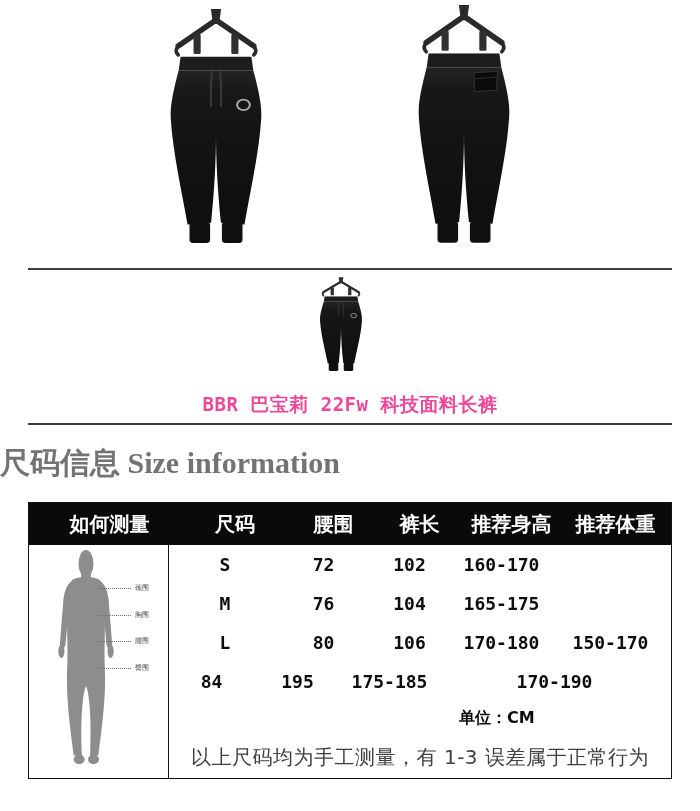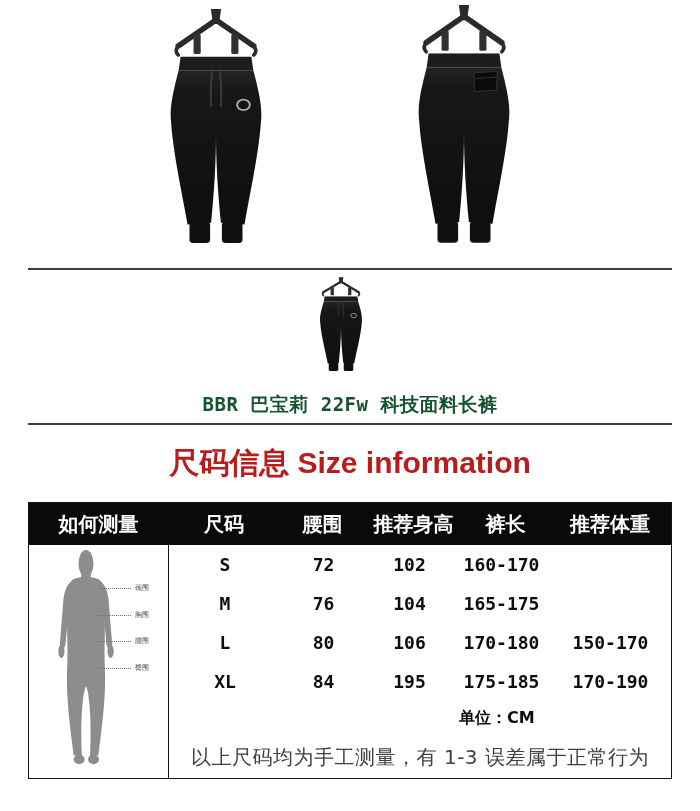--- a/index.html
+++ b/index.html
@@ -12,37 +12,37 @@
   .photo-back  { left:356px; top:2px;  width:216px; height:256px; }
   .photo-thumb { left:291px; top:276px; width:100px; height:101px; }
 
   .divider { position:absolute; left:28px; width:644px; height:2px; background:#3f3f3f; }
   .divider-top { top:268px; }
   .divider-mid { top:423px; }
 
   .product-title {
     position:absolute; left:0; top:392px; width:700px; text-align:center;
     font-family:"DejaVu Sans Mono", monospace; font-weight:bold; font-size:19px;
-    letter-spacing:0.5px; color:#14532d; white-space:pre;
+    letter-spacing:0.5px; color:#ec4899; white-space:pre;
   }
   .size-heading {
-    position:absolute; left:0; top:443px; width:700px; text-align:center;
-    font-family:Liberation Sans, sans-serif; font-weight:bold; font-size:30px; color:#b91c1c;
+    position:absolute; left:0; top:443px; width:700px; 
+    font-family:Liberation Serif, serif; font-weight:bold; font-size:30px; color:#737373;
   }
 
   .size-table {
     position:absolute; left:28px; top:502px; width:644px; height:277px;
     box-sizing:border-box; border:1px solid #131313; background:#fff;
   }
   .thead {
     display:flex; align-items:center; height:42px; background:#0a0a0a;
     color:#ffffff; font-weight:bold; font-size:20px;
   }
   .th { text-align:center; }
-  .col-measure { width:139px; }
+  .col-measure { width:139px;padding-left:11px; }
   .col-1 { width:112px; }
   .col-2 { width:85px; }
   .col-3 { width:87px; }
   .col-4 { width:97px; }
   .col-5 { flex:1; }
 
   .tbody { display:flex; height:233px; }
   .figure-cell { position:relative; width:139px; border-right:1px solid #131313; }
   .figure-svg { position:absolute; left:16px; top:4px; width:82px; height:222px; }
   .m-line { position:absolute; left:69px; width:33px; height:0; border-top:1px dotted #6f6f6f; }
@@ -136,22 +136,22 @@
   <div class="divider divider-mid"></div>
 
   <div class="size-heading">尺码信息 Size information</div>
 
   <div class="size-table">
 
     <div class="thead">
       <div class="th col-measure">如何测量</div>
       <div class="th col-1">尺码</div>
       <div class="th col-2">腰围</div>
+      <div class="th col-3">裤长</div>
       <div class="th col-4">推荐身高</div>
-      <div class="th col-3">裤长</div>
       <div class="th col-5">推荐体重</div>
     </div>
 
     <div class="tbody">
 
       <div class="figure-cell">
         <svg class="figure-svg" viewBox="0 0 120 230" preserveAspectRatio="none">
           <g fill="#8d8d8d">
             <ellipse cx="60" cy="15" rx="11" ry="14"></ellipse>
             <rect x="53" y="24" width="14" height="9"></rect>
@@ -189,21 +189,20 @@
           <div class="cell col-4">165-175</div>
         </div>
         <div class="data-row">
           <div class="cell col-1">L</div>
           <div class="cell col-2">80</div>
           <div class="cell col-3">106</div>
           <div class="cell col-4">170-180</div>
           <div class="cell col-5">150-170</div>
         </div>
         <div class="data-row">
-          <div class="cell col-1">XL</div>
           <div class="cell col-2">84</div>
           <div class="cell col-3">195</div>
           <div class="cell col-4">175-185</div>
           <div class="cell col-5">170-190</div>
         </div>
 
         <div class="unit-row">
           <div class="unit-note">单位：CM</div>
         </div>
 

